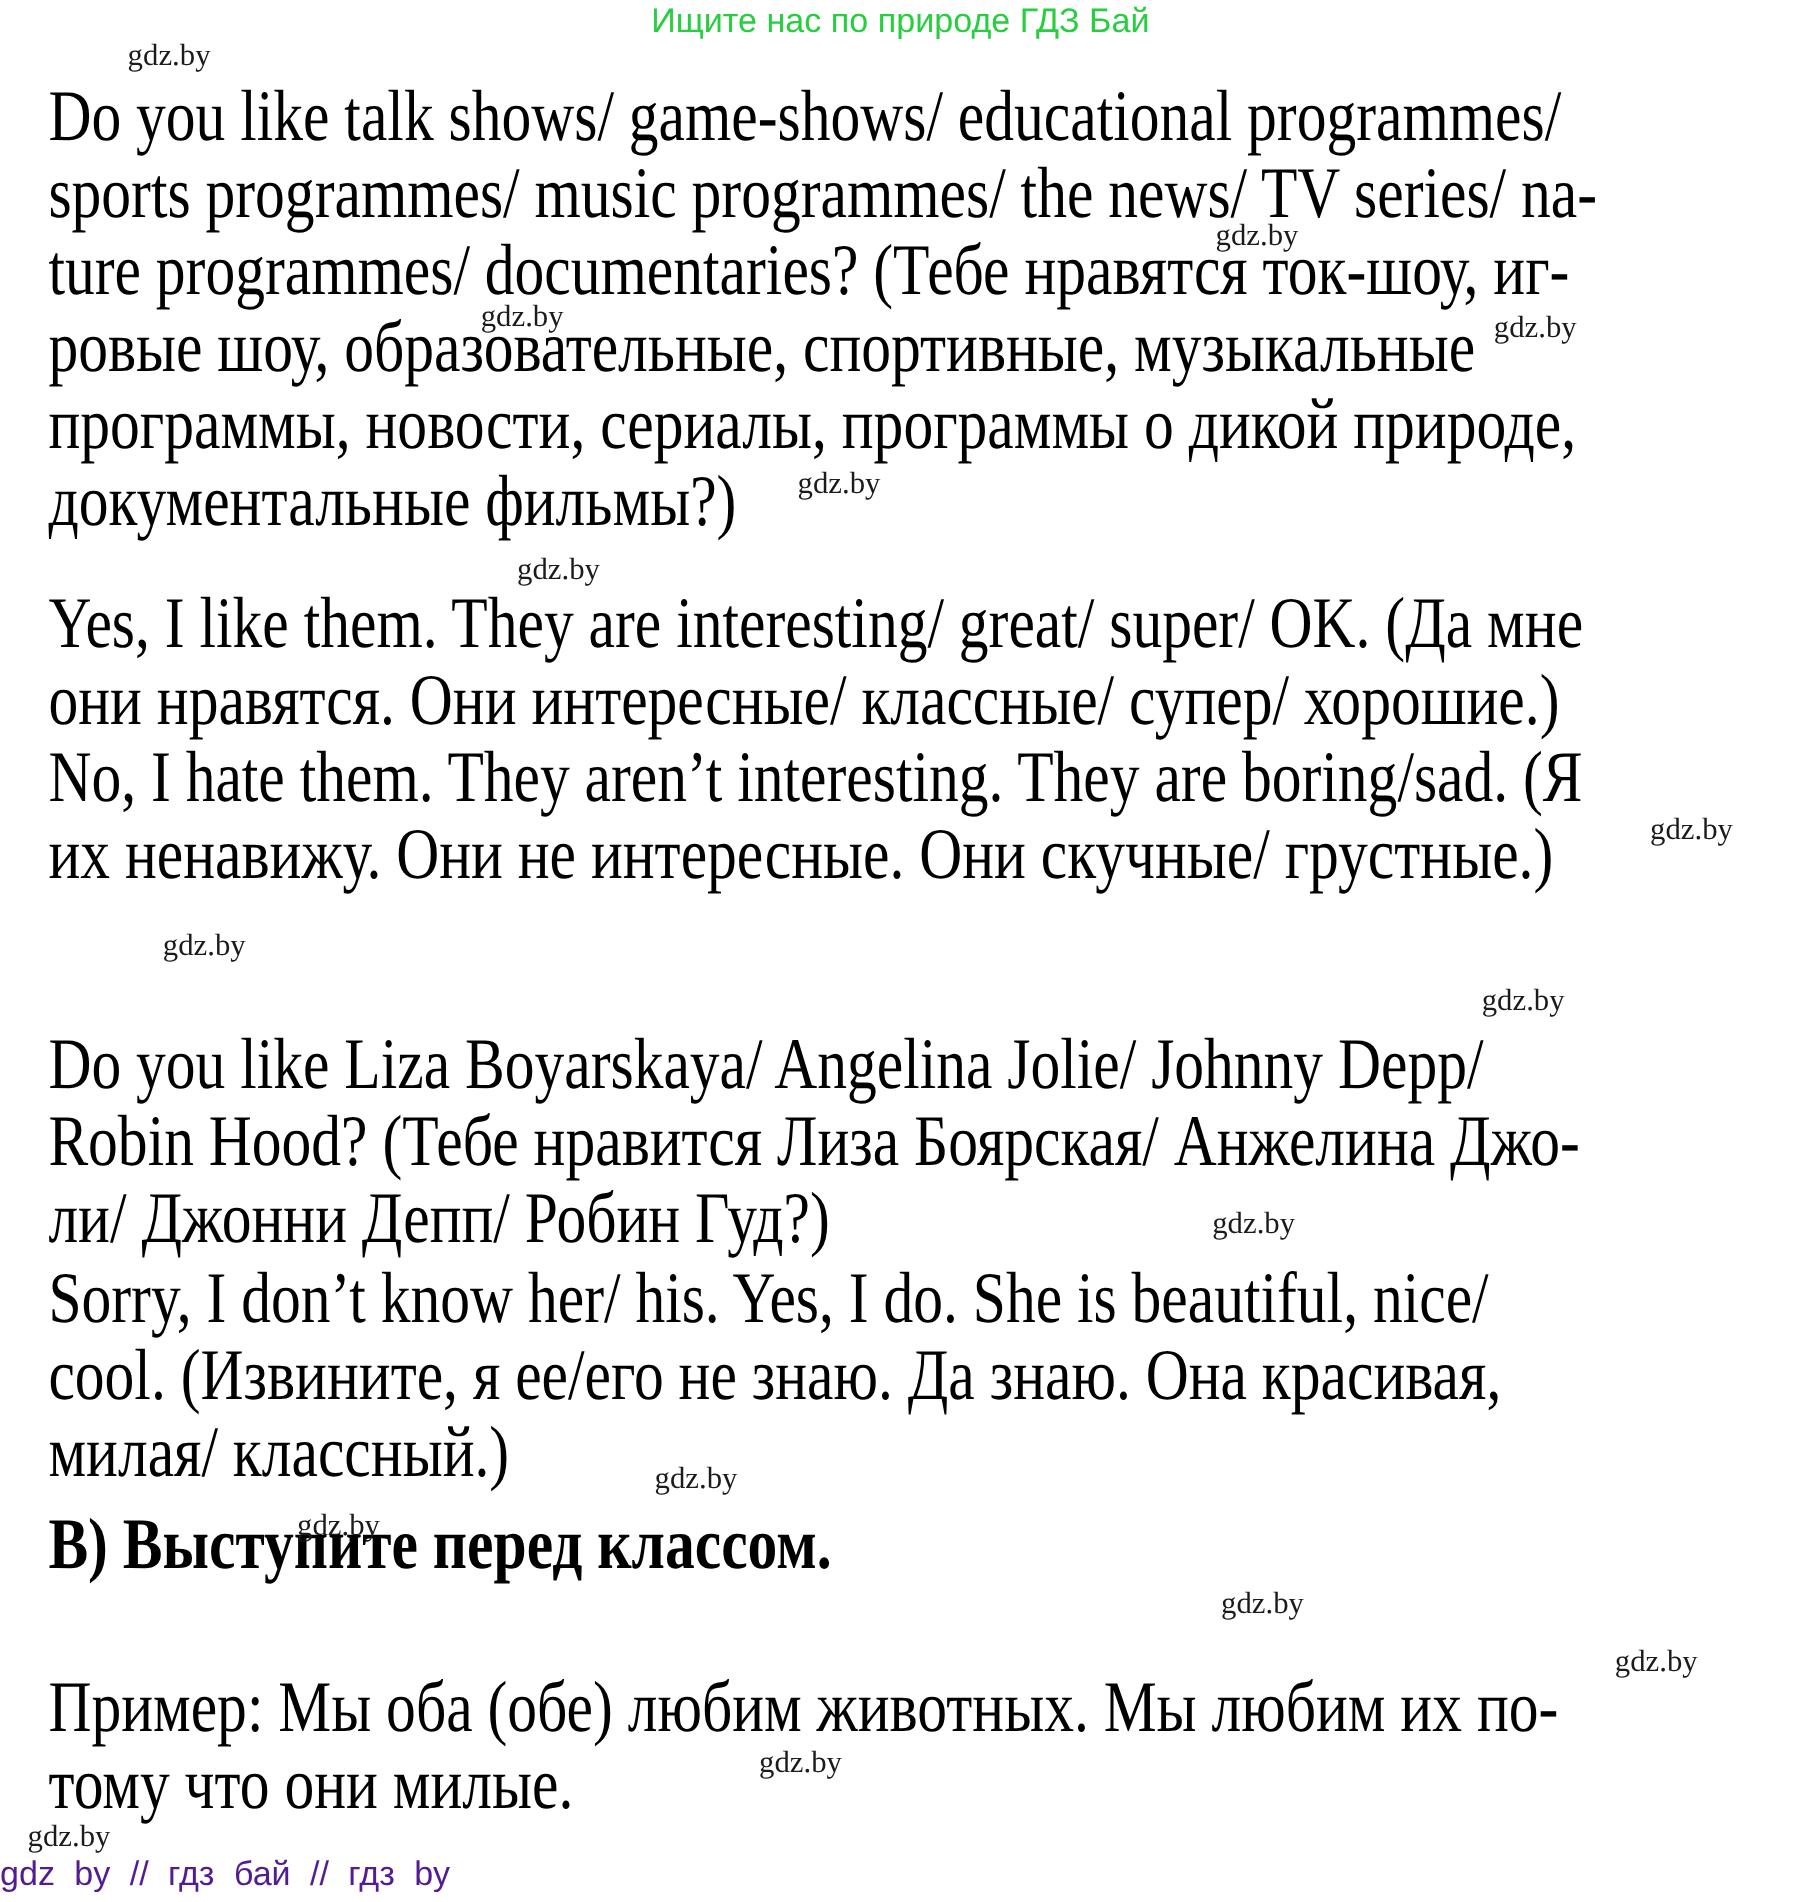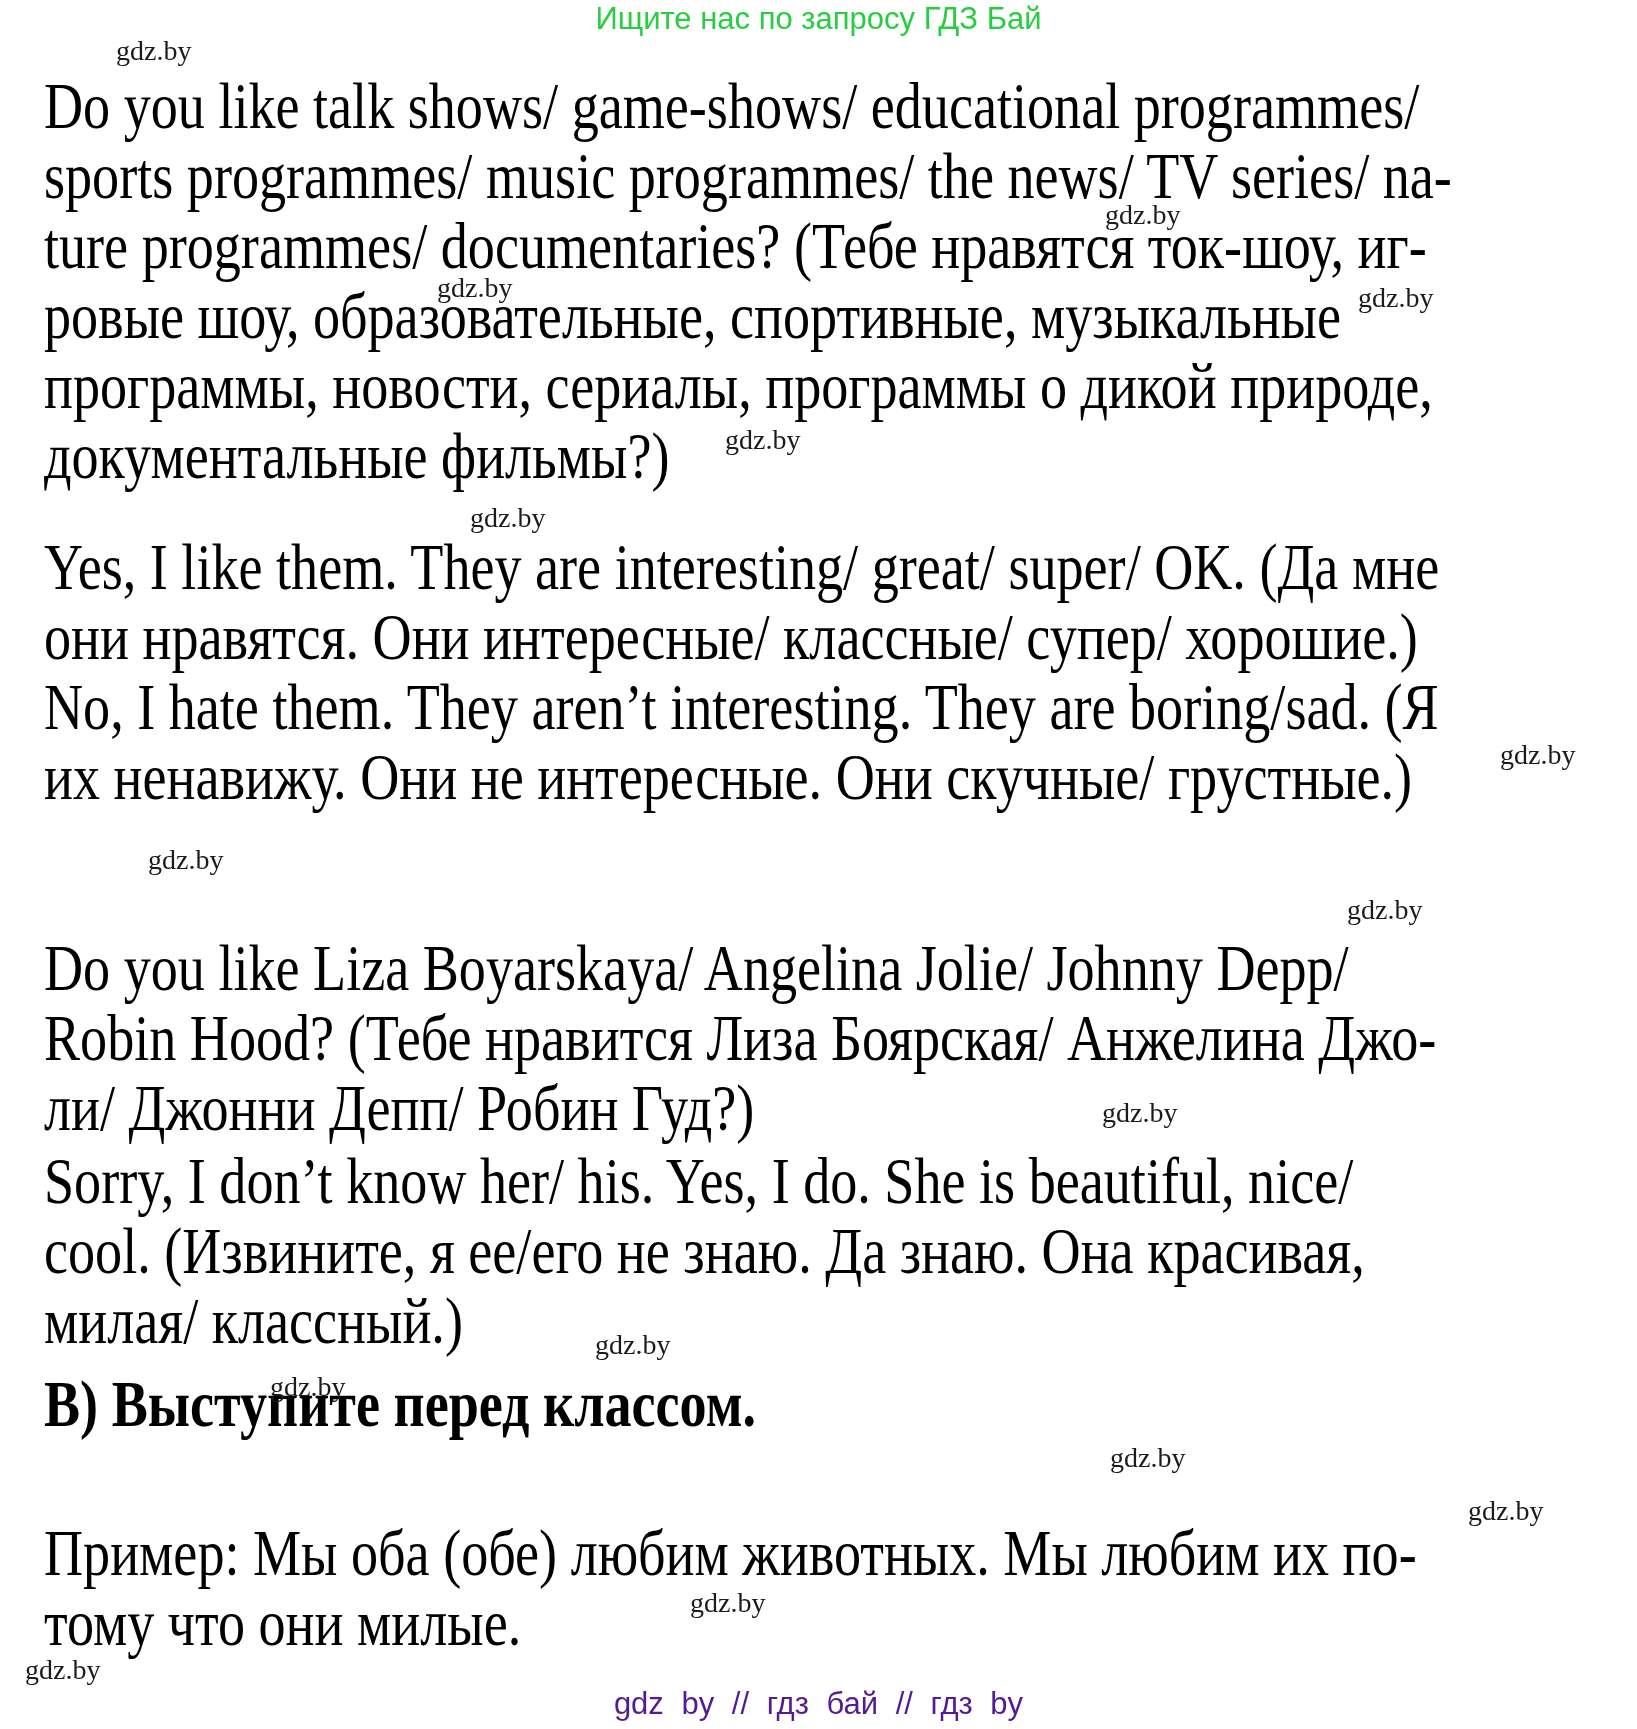--- a/index.html
+++ b/index.html
@@ -31,38 +31,37 @@
   .heading .line { font-weight:bold; }
   .watermark {
     position:absolute;
     font-family:Liberation Serif, serif;
     font-size:28px; line-height:30px;
     color:#1b1b1b;
     white-space:nowrap;
   }
   .footer {
     position:absolute; top:1686px; left:0; width:100%;
-    text-align:center;
     font-family:"Liberation Sans", sans-serif;
     font-size:31px;
     color:#531c92;
     word-spacing:9px;
   }
   
   #para1   { top:71px;   }
   #para2   { top:532px;  }
   #para3   { top:933px;  }
   #para4   { top:1146px; }
   #heading { top:1369px; }
   #para5   { top:1518px; }
 </style>
 </head>
 <body>
 
-<div class="banner" style="color: rgb(39, 206, 63);">Ищите нас по запросу ГДЗ Бай</div>
+<div class="banner" style="color: rgb(39, 206, 63);">Ищите нас по природе ГДЗ Бай</div>
 
 <div class="para" id="para1">
     <div class="line">Do you like talk shows/ game-shows/ educational programmes/</div>
     <div class="line">sports programmes/ music programmes/ the news/ TV series/ na-</div>
     <div class="line">ture programmes/ documentaries? (Тебе нравятся ток-шоу, иг-</div>
     <div class="line">ровые шоу, образовательные, спортивные, музыкальные</div>
     <div class="line">программы, новости, сериалы, программы о дикой природе,</div>
     <div class="line">документальные фильмы?)</div>
   </div>
 

